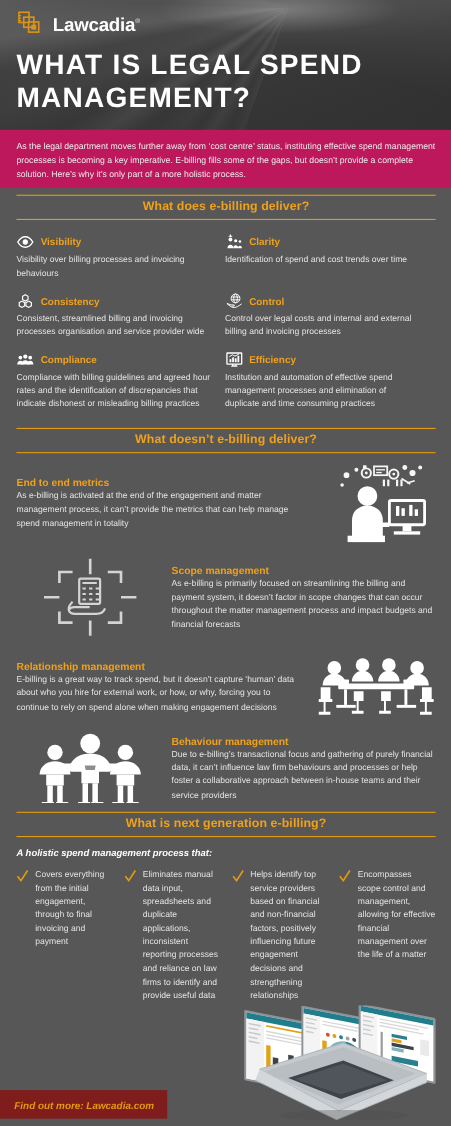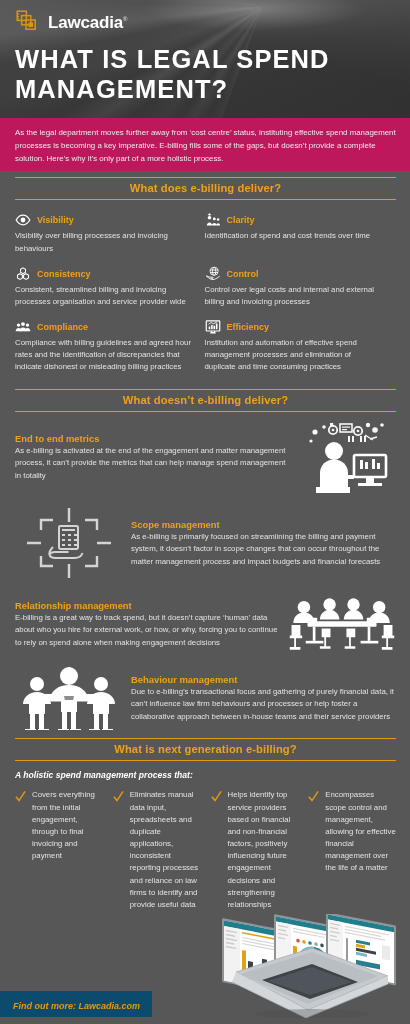--- a/index.html
+++ b/index.html
@@ -125,23 +125,23 @@
     color: #e3e3e3;
     font-size: 7.8px;
     line-height: 1.56;
   }
 
   
   .nd-block {
     display: flex;
     align-items: center;
     padding: 9px 14px 2px 15px;
-    gap: 8px;
-  }
-  .nd-block.rev { flex-direction: row-reverse; }
+    gap: 20px;
+  }
+  .nd-block.rev { flex-direction: row-reverse; margin-left: 13px; }
   .nd-art {
     flex: none;
     width: 108px;
     display: flex;
     justify-content: center;
     align-items: center;
   }
   .nd-art.small { width: 96px; }
   .nd-text { flex: 1 1 auto; }
   .nd-title {
@@ -191,21 +191,21 @@
     width: 192px;
     height: 104px;
     pointer-events: none;
   }
 
   
   .footer {
     position: absolute;
     left: 0;
     bottom: 7px;
-    background: #0c4a6e;
+    background: #7f1d1d;
     padding: 4px 12px 4px 13px;
   }
   .footer-text {
     color: #e39a10;
     font-size: 9px;
     font-weight: 700;
     font-style: italic;
   }
   .spacer-bottom { height: 52px; }
 </style>

